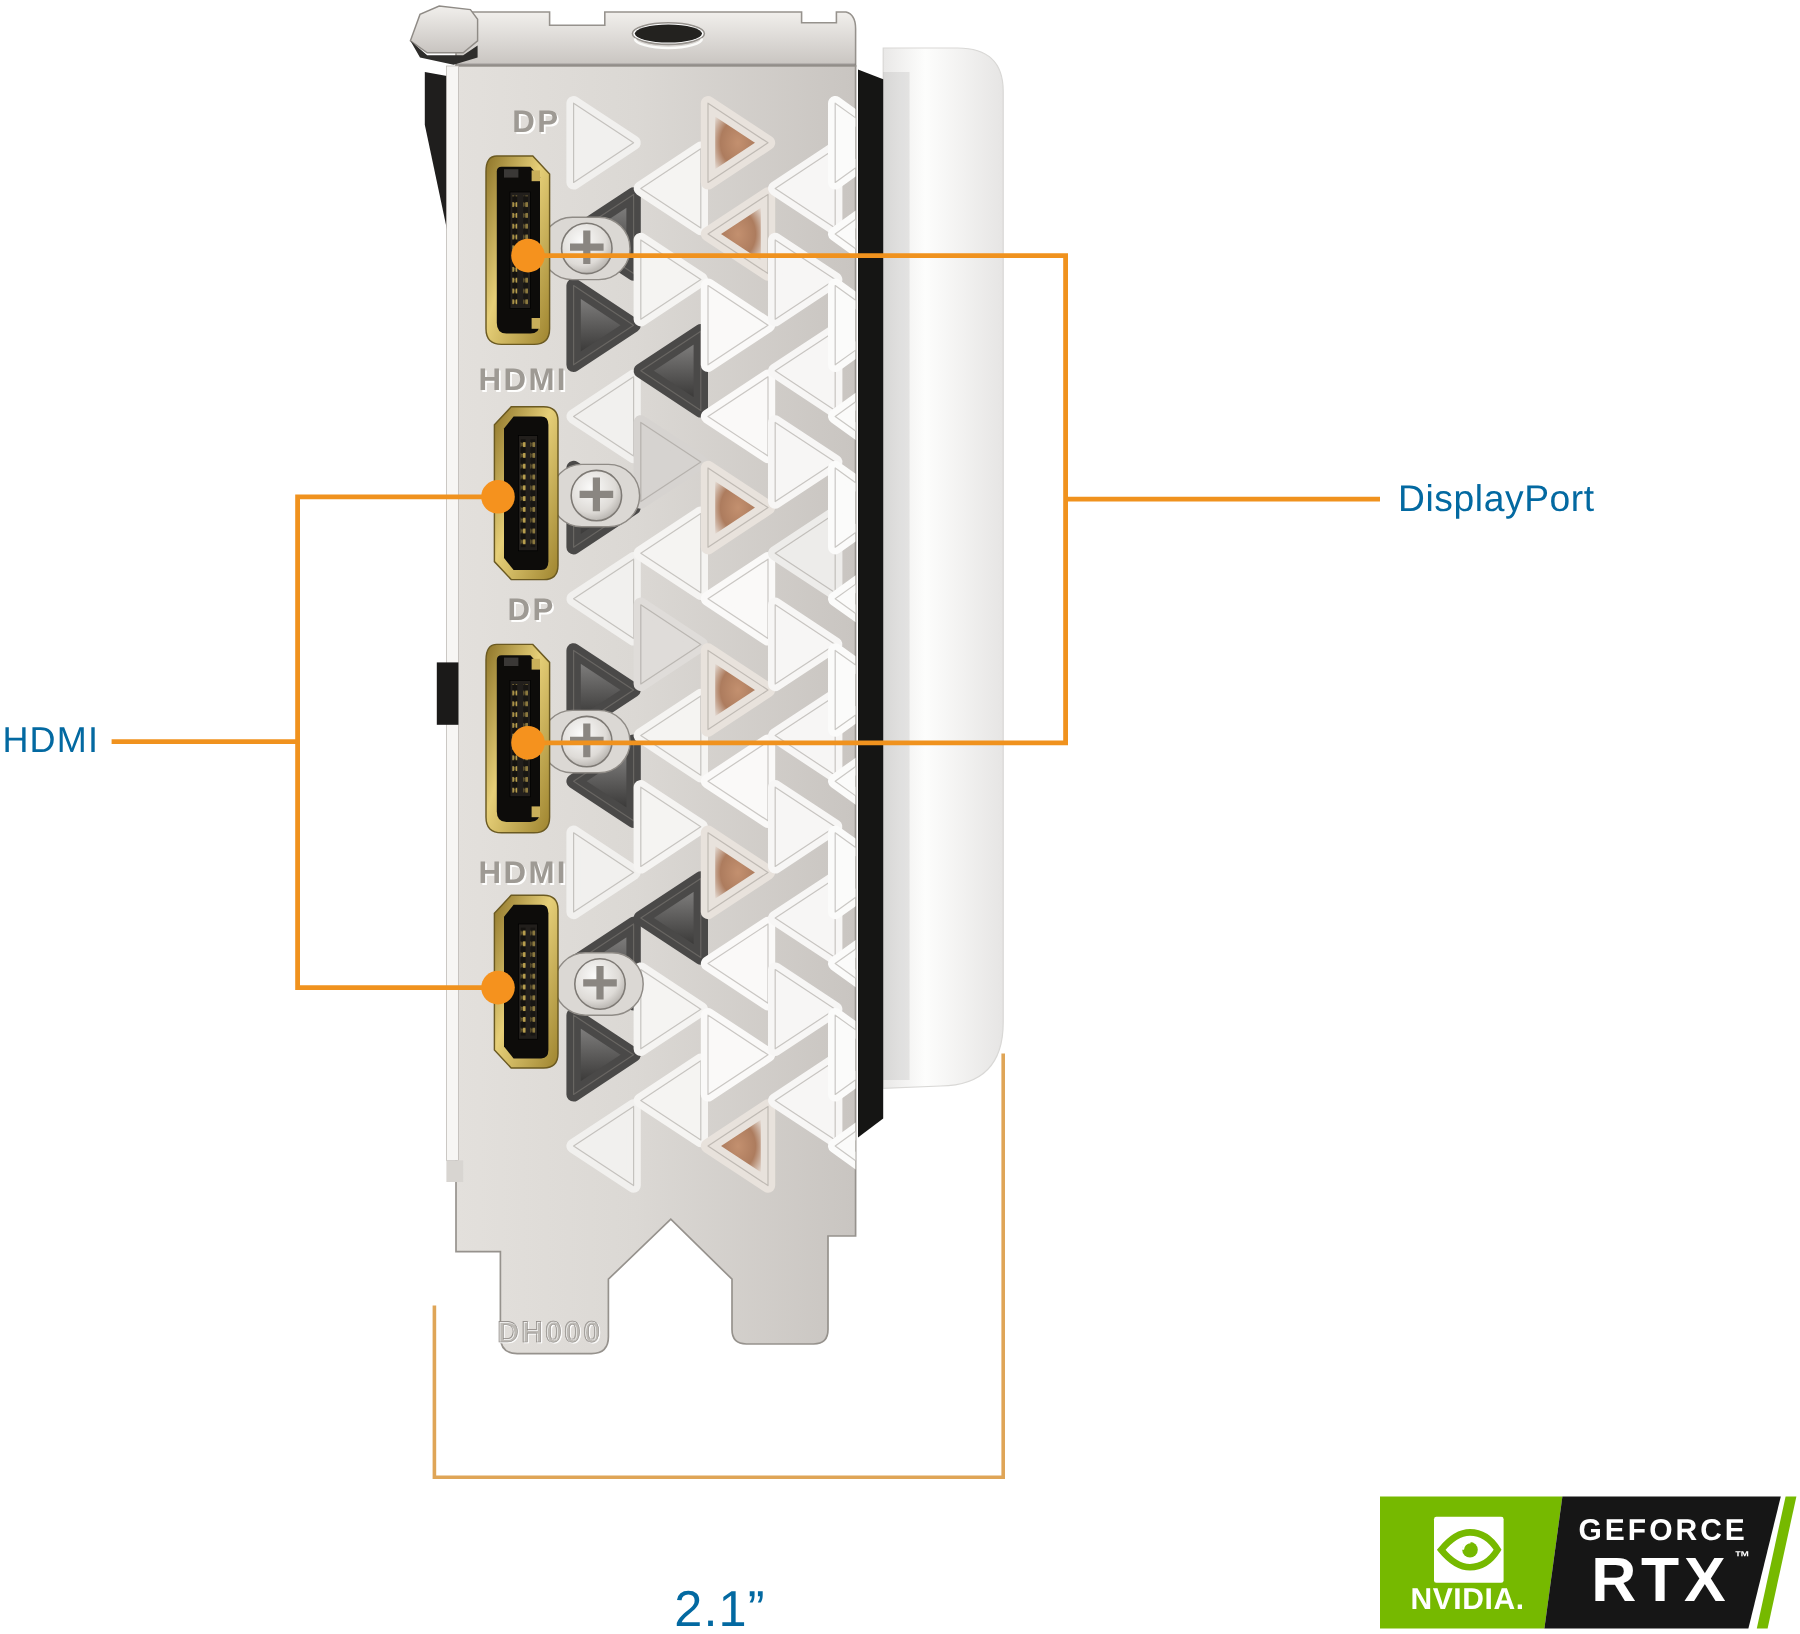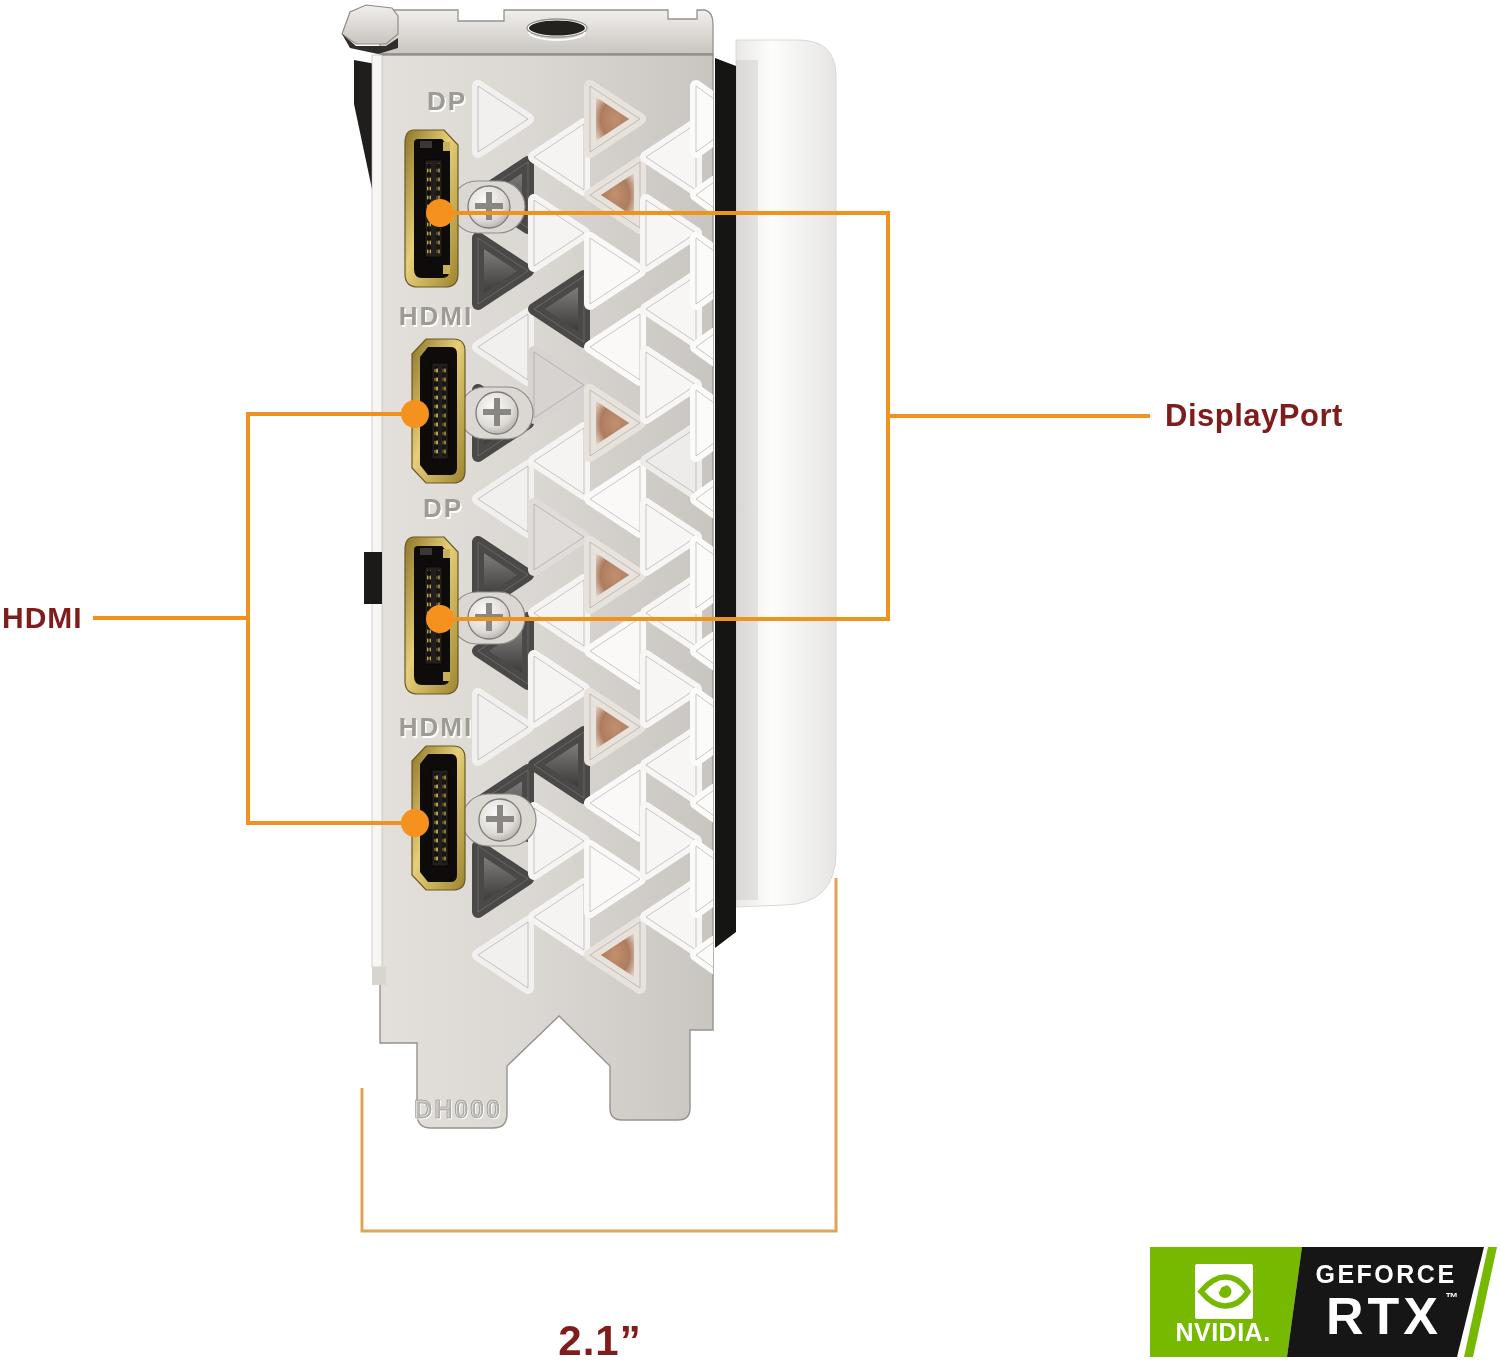--- a/index.html
+++ b/index.html
@@ -1,19 +1,19 @@
 <!DOCTYPE html>
 <html><head>
 <meta charset="utf-8">
 <style>
   html,body{margin:0;padding:0;background:#fff;}
   body{width:1500px;height:1362px;position:relative;overflow:hidden;
        font-family:"Liberation Sans", sans-serif;}
   .stage{position:absolute;left:0;top:0;width:1500px;height:1362px;}
-  .callout{position:absolute;color:#7f1d1d;font-weight:bold;white-space:nowrap;}
+  .callout{position:absolute;color:#0369a1;font-weight:normal;white-space:nowrap;}
   #hdmi-callout{left:2px;top:601px;font-size:30px;letter-spacing:1px;}
   #dp-callout{left:1165px;top:398px;font-size:31px;letter-spacing:0.5px;}
   #measure-callout{left:480px;top:1317px;width:240px;text-align:center;
                    font-size:42px;letter-spacing:1px;}
   .emboss{fill:#9E9A94;font-weight:bold;font-size:26px;letter-spacing:2px;
           text-anchor:middle;text-shadow:1.5px 1.5px 0 rgba(255,255,255,0.95);}
   .engrave{fill:#BDBAB5;font-weight:bold;font-size:25px;letter-spacing:2px;
            text-anchor:middle;text-shadow:1px 1px 0 rgba(255,255,255,0.9);
            stroke:#8D8985;stroke-width:0.5px;}
   .badge-text{fill:#FFFFFF;font-weight:bold;text-anchor:middle;}

